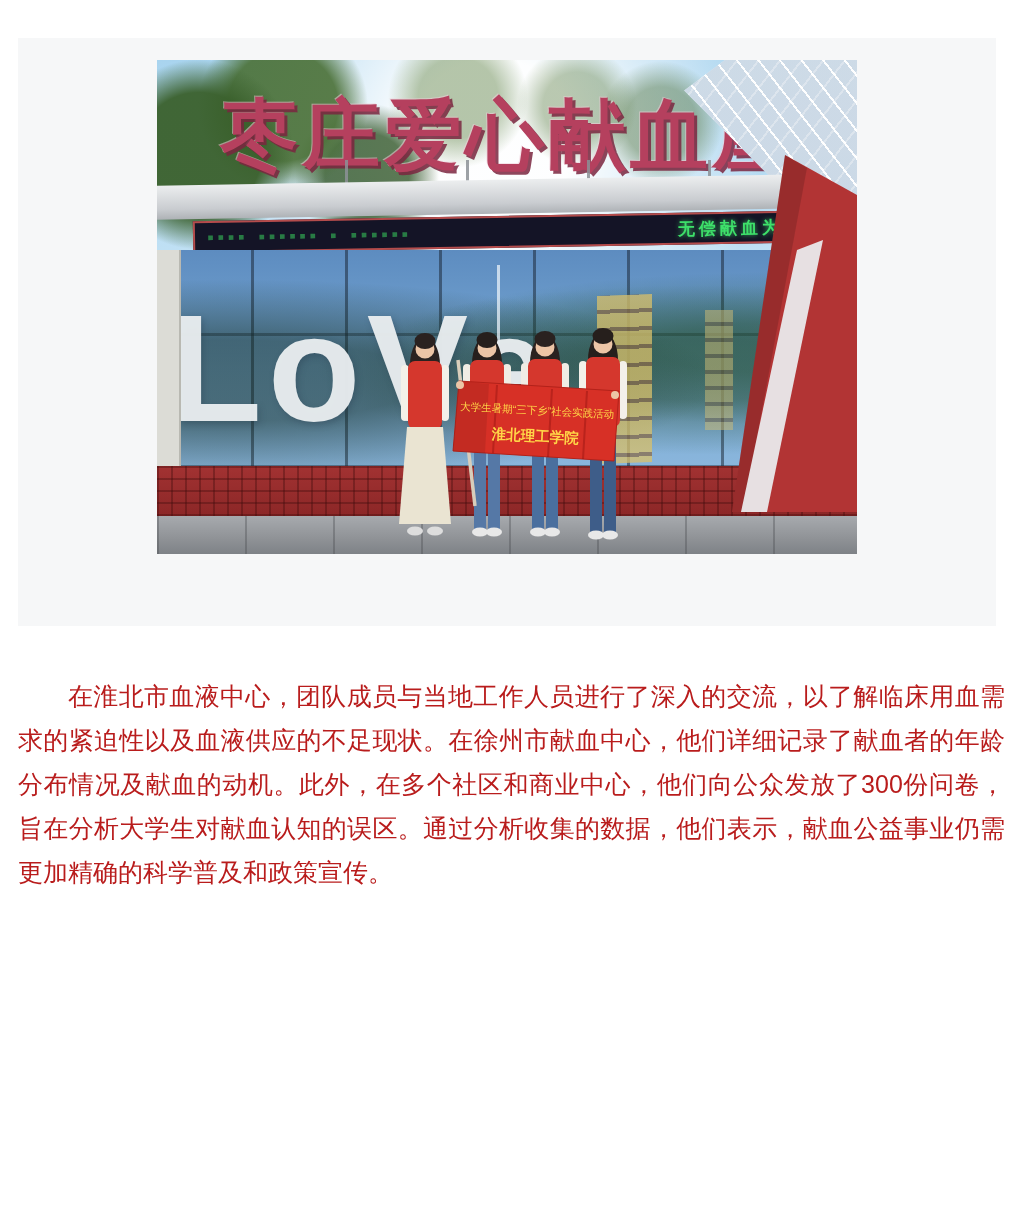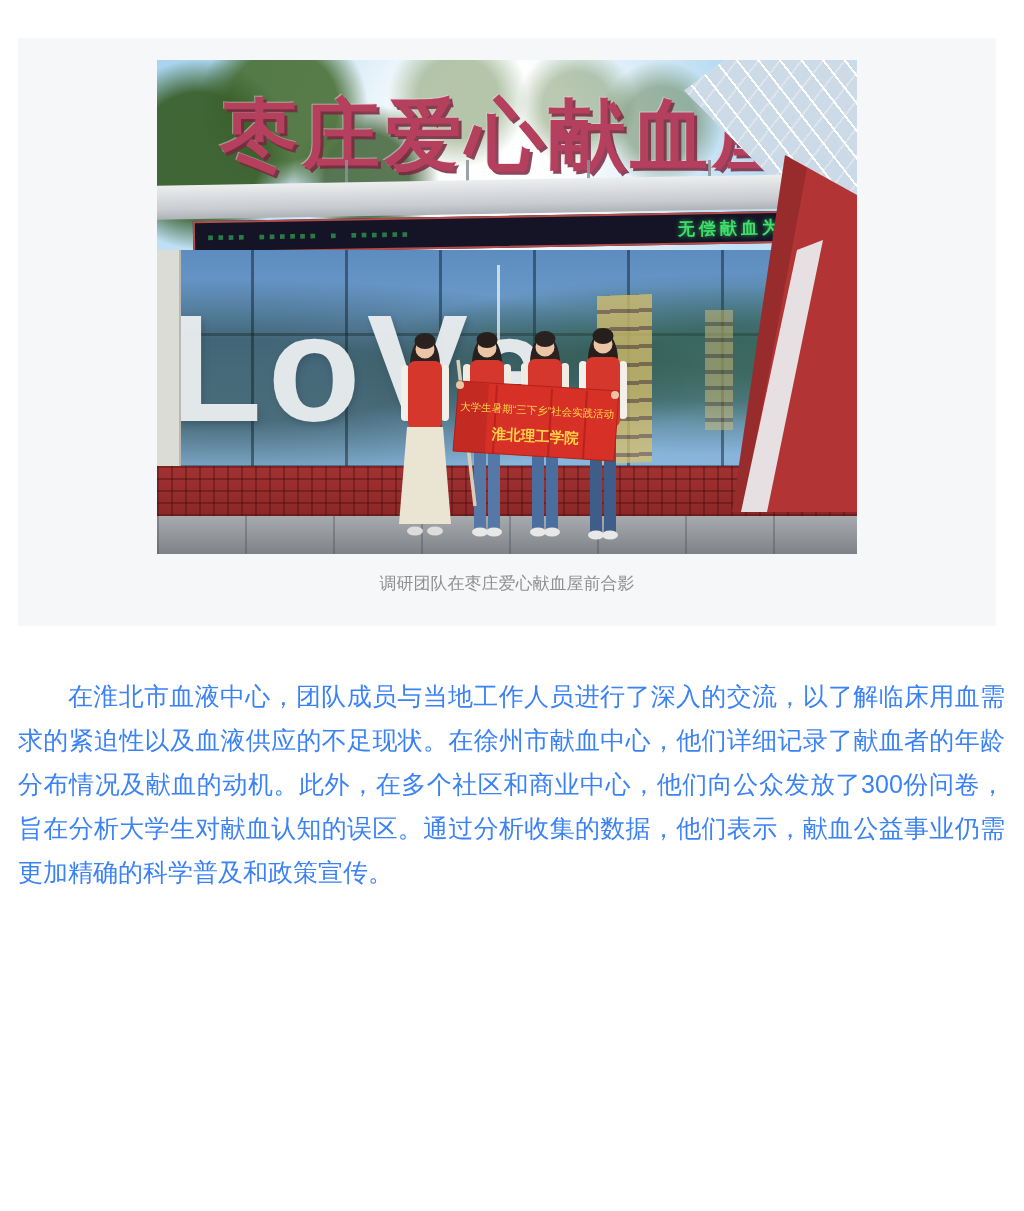--- a/index.html
+++ b/index.html
@@ -70,21 +70,21 @@
       repeating-linear-gradient(0deg, rgba(60,10,10,.35) 0 2px, rgba(60,10,10,0) 2px 12px),
       linear-gradient(180deg,#a23232,#8c2727);}
   .pavement{position:absolute;left:0;top:456px;width:700px;height:38px;
     background:
       repeating-linear-gradient(90deg, rgba(70,72,76,.35) 0 2px, rgba(70,72,76,0) 2px 88px),
       linear-gradient(180deg,#a7aaae 0%,#8f9296 60%,#7e8287 100%);}
   .red-structure,.people{position:absolute;inset:0;width:700px;height:494px;}
 
   
   .article{position:absolute;left:0;top:626px;width:1024px;box-sizing:border-box;
-    padding:48px 19px 0 18px;color:#3b82f6;font-size:25px;line-height:44px;text-align:justify;}
+    padding:48px 19px 0 18px;color:#b91c1c;font-size:25px;line-height:44px;text-align:justify;}
   .article p{margin:0;text-indent:2em;}
   .article p + p{margin-top:40px;}
 </style>
 </head>
 <body>
 
 <div class="page">
 
   <div class="figure-card">
 
@@ -175,20 +175,19 @@
           <polygon points="302,321 332,324 328,393 296,391" fill="rgba(0,0,0,0.09)"></polygon>
           <path d="M340,325 L336,393 M395,329 L391,397 M430,331 L426,399" stroke="rgba(130,12,12,0.35)" stroke-width="2" fill="none"></path>
           <text x="380" y="354" font-size="10.5" fill="#ffd447" text-anchor="middle" transform="rotate(3 380 354)">大学生暑期“三下乡”社会实践活动</text>
           <text x="378" y="381" font-size="14.5" font-weight="bold" fill="#ffd447" text-anchor="middle" transform="rotate(3 378 381)">淮北理工学院</text>
           <circle cx="303" cy="325" r="4" fill="#ecc5a6"></circle>
           <circle cx="458" cy="335" r="4" fill="#ecc5a6"></circle>
         </g>
       </svg>
     </div>
 
-    <div class="caption">调研团队在枣庄爱心献血屋前合影</div>
   </div>
 
   <div class="article">
     <p>在淮北市血液中心，团队成员与当地工作人员进行了深入的交流，以了解临床用血需求的紧迫性以及血液供应的不足现状。在徐州市献血中心，他们详细记录了献血者的年龄分布情况及献血的动机。此外，在多个社区和商业中心，他们向公众发放了300份问卷，旨在分析大学生对献血认知的误区。通过分析收集的数据，他们表示，献血公益事业仍需更加精确的科学普及和政策宣传。</p>
   </div>
 
 </div>
 
 </body></html>

